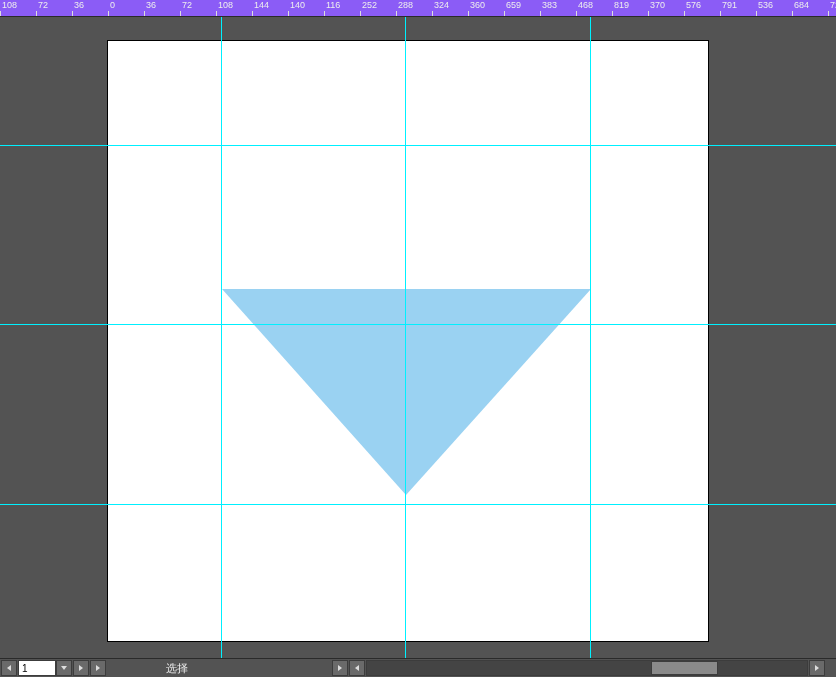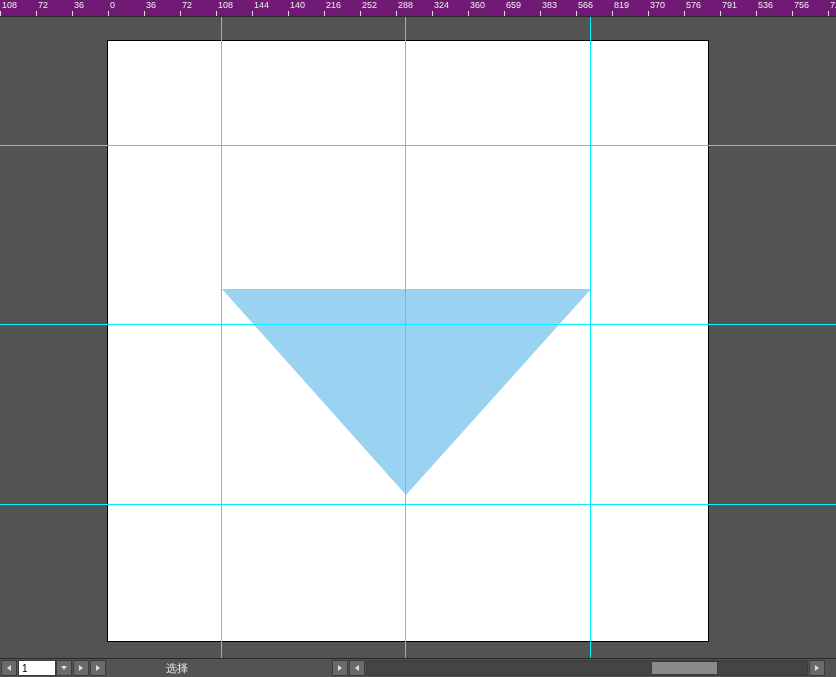--- a/index.html
+++ b/index.html
@@ -1,17 +1,17 @@
 <!DOCTYPE html>
 <html><head>
 <meta charset="utf-8">
 <style>
   html,body{margin:0;padding:0;width:836px;height:677px;background:#535353;font-family:Arial,Helvetica,sans-serif;font-size:10px;color:#ccc;overflow:hidden;position:relative;}
   
-  .ruler{position:absolute;top:0;left:0;width:836px;height:16px;background:#701a75;border-bottom:1px solid #2a2a2a;z-index:20;}
+  .ruler{position:absolute;top:0;left:0;width:836px;height:16px;background:#8b5cf6;border-bottom:1px solid #2a2a2a;z-index:20;}
   .ruler-tick{position:absolute;top:0;height:16px;}
   .ruler-tick .line{position:absolute;top:11px;width:1px;height:5px;background:#ddd;}
   .ruler-tick .label{position:absolute;top:0;left:2px;color:#eee;font-size:9px;}
   
   .workspace{position:absolute;top:16px;left:0;width:836px;height:643px;background:#535353;overflow:hidden;}
   .canvas{position:absolute;top:24px;left:107px;width:600px;height:600px;background:#fff;border:1px solid #000;}
   .canvas svg{position:absolute;top:0;left:0;width:100%;height:100%;}
   
   .guide-h{position:absolute;left:0;width:836px;height:1px;background:#00f0ff;z-index:15;}
   .guide-v{position:absolute;top:16px;width:1px;height:643px;background:#00f0ff;z-index:15;}
@@ -65,21 +65,21 @@
     <div class="ruler-tick" style="left: 252px;">
       <div class="line"></div>
       <div class="label">144</div>
     </div>
     <div class="ruler-tick" style="left: 288px;">
       <div class="line"></div>
       <div class="label">140</div>
     </div>
     <div class="ruler-tick" style="left: 324px;">
       <div class="line"></div>
-      <div class="label">216</div>
+      <div class="label">116</div>
     </div>
     <div class="ruler-tick" style="left: 360px;">
       <div class="line"></div>
       <div class="label">252</div>
     </div>
     <div class="ruler-tick" style="left: 396px;">
       <div class="line"></div>
       <div class="label">288</div>
     </div>
     <div class="ruler-tick" style="left: 432px;">
@@ -93,21 +93,21 @@
     <div class="ruler-tick" style="left: 504px;">
       <div class="line"></div>
       <div class="label">659</div>
     </div>
     <div class="ruler-tick" style="left: 540px;">
       <div class="line"></div>
       <div class="label">383</div>
     </div>
     <div class="ruler-tick" style="left: 576px;">
       <div class="line"></div>
-      <div class="label">566</div>
+      <div class="label">468</div>
     </div>
     <div class="ruler-tick" style="left: 612px;">
       <div class="line"></div>
       <div class="label">819</div>
     </div>
     <div class="ruler-tick" style="left: 648px;">
       <div class="line"></div>
       <div class="label">370</div>
     </div>
     <div class="ruler-tick" style="left: 684px;">
@@ -117,21 +117,21 @@
     <div class="ruler-tick" style="left: 720px;">
       <div class="line"></div>
       <div class="label">791</div>
     </div>
     <div class="ruler-tick" style="left: 756px;">
       <div class="line"></div>
       <div class="label">536</div>
     </div>
     <div class="ruler-tick" style="left: 792px;">
       <div class="line"></div>
-      <div class="label">756</div>
+      <div class="label">684</div>
     </div>
     <div class="ruler-tick" style="left: 828px;">
       <div class="line"></div>
       <div class="label">72</div>
     </div>
   </div>
 
 <div class="workspace">
   <div class="canvas">
     <svg viewBox="0 0 600 600">

